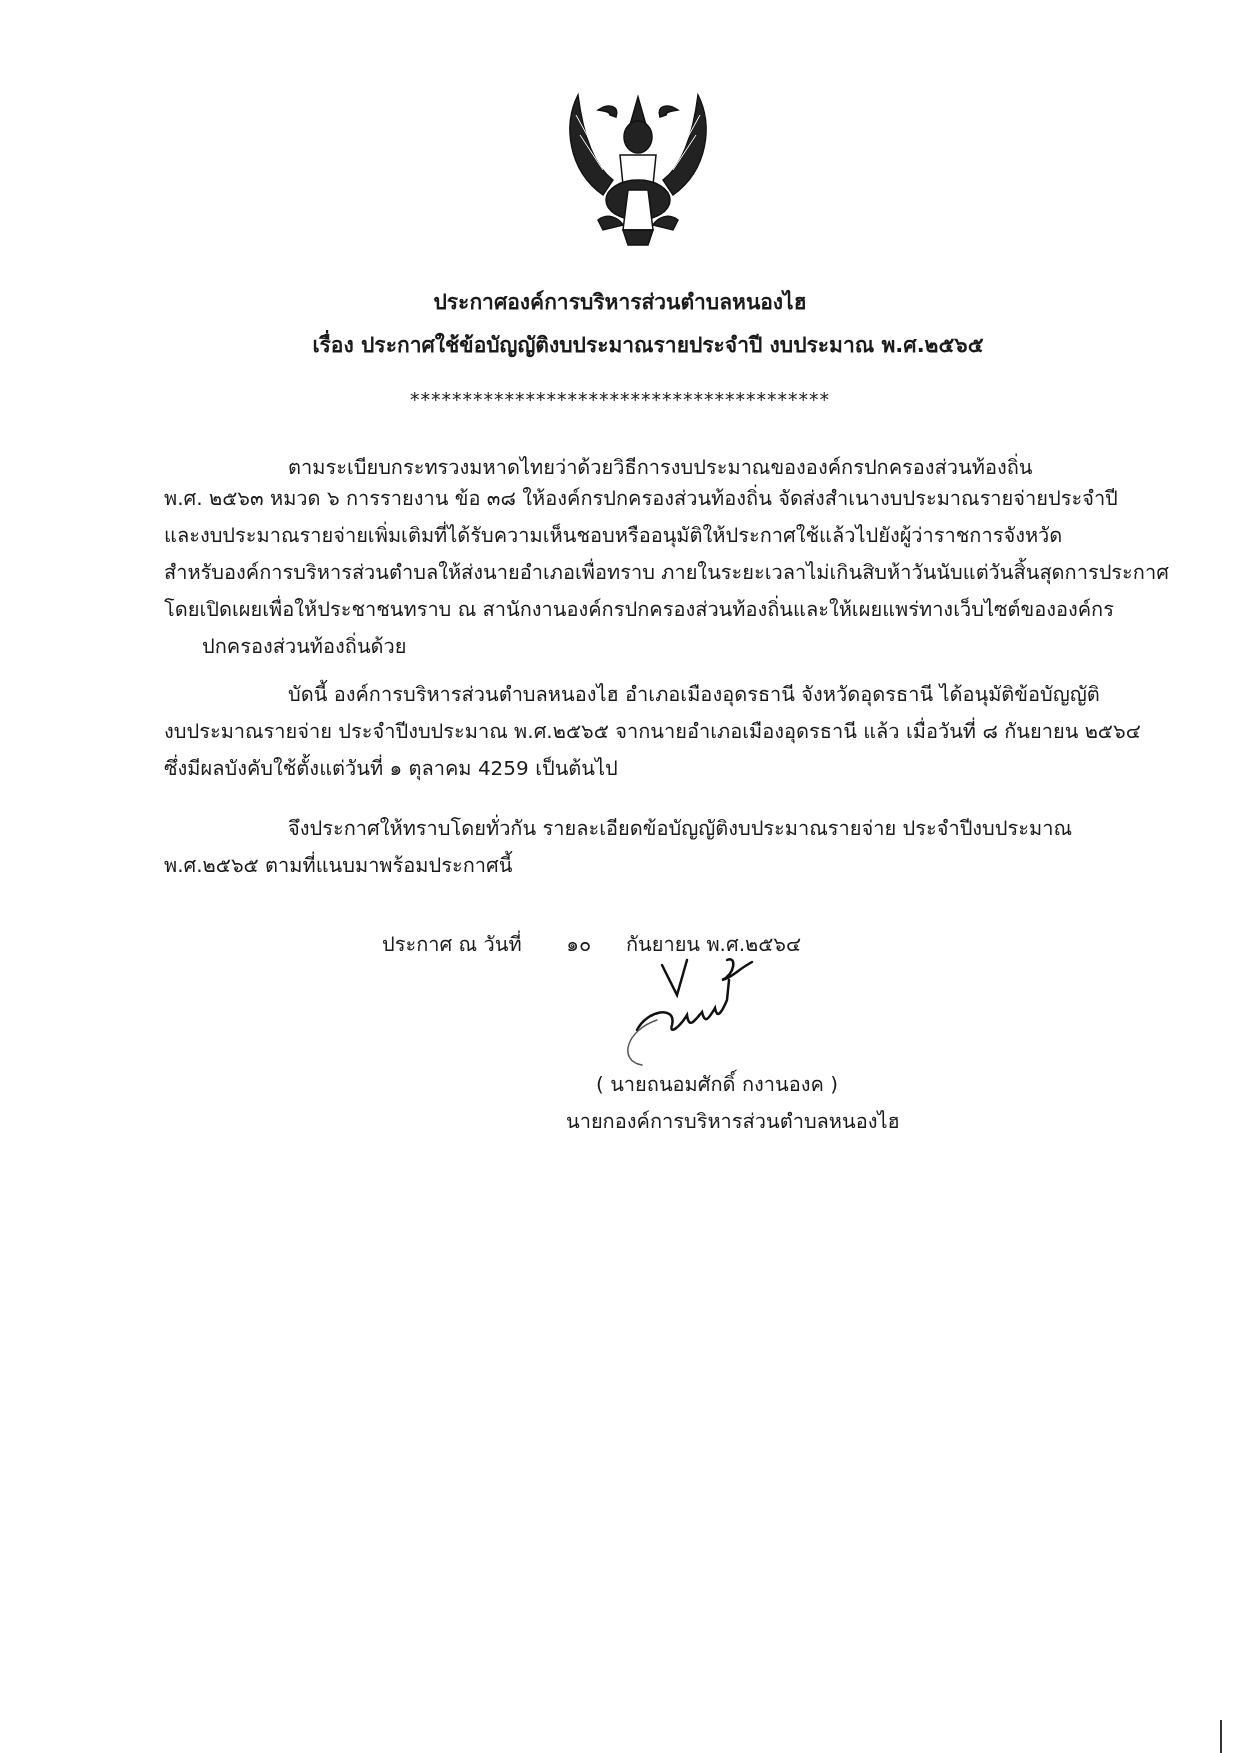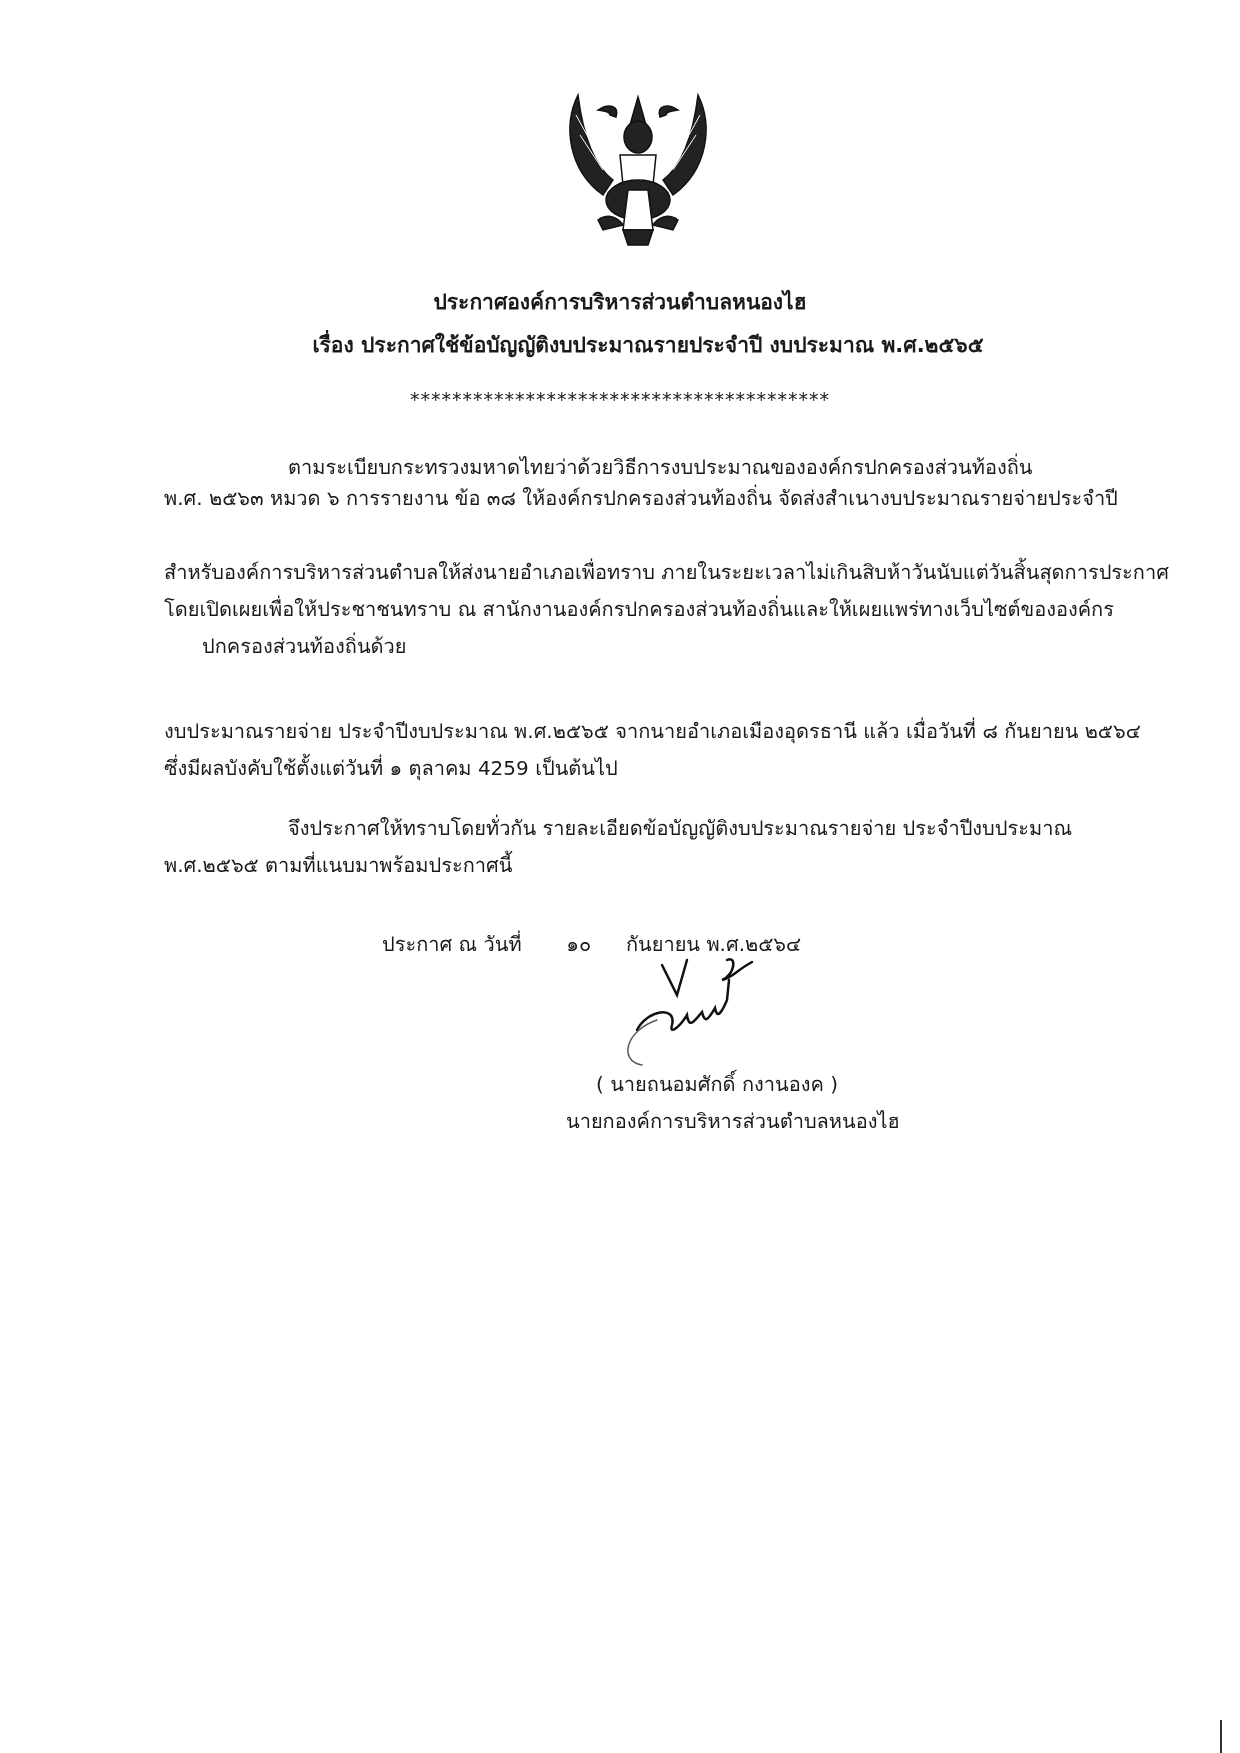--- a/index.html
+++ b/index.html
@@ -39,24 +39,26 @@
       <path d="M18 30 L 40 70 M 22 50 L 45 85 M 142 30 L 120 70 M 138 50 L 115 85"></path>
     </g>
   </svg>
 
   <div class="title t1">ประกาศองค์การบริหารส่วนตำบลหนองไฮ</div>
   <div class="title t2">เรื่อง ประกาศใช้ข้อบัญญัติงบประมาณรายประจำปี งบประมาณ พ.ศ.๒๕๖๕</div>
   <div class="stars">****************************************</div>
 
   <div class="line" style="left:288px; top:451px;">ตามระเบียบกระทรวงมหาดไทยว่าด้วยวิธีการงบประมาณขององค์กรปกครองส่วนท้องถิ่น</div>
   <div class="line" style="left:164px; top:482px;">พ.ศ. ๒๕๖๓ หมวด ๖ การรายงาน ข้อ ๓๘ ให้องค์กรปกครองส่วนท้องถิ่น จัดส่งสำเนางบประมาณรายจ่ายประจำปี</div>
+  <div class="line" style="left:164px; top:519px;">และงบประมาณรายจ่ายเพิ่มเติมที่ได้รับความเห็นชอบหรืออนุมัติให้ประกาศใช้แล้วไปยังผู้ว่าราชการจังหวัด</div>
   <div class="line" style="left:164px; top:556px;">สำหรับองค์การบริหารส่วนตำบลให้ส่งนายอำเภอเพื่อทราบ ภายในระยะเวลาไม่เกินสิบห้าวันนับแต่วันสิ้นสุดการประกาศ</div>
   <div class="line" style="left:164px; top:593px;">โดยเปิดเผยเพื่อให้ประชาชนทราบ ณ สานักงานองค์กรปกครองส่วนท้องถิ่นและให้เผยแพร่ทางเว็บไซต์ขององค์กร</div>
   <div class="line" style="left:164px; top:630px;margin-left:38px;">ปกครองส่วนท้องถิ่นด้วย</div>
 
+  <div class="line" style="left:288px; top:678px;">บัดนี้ องค์การบริหารส่วนตำบลหนองไฮ อำเภอเมืองอุดรธานี จังหวัดอุดรธานี ได้อนุมัติข้อบัญญัติ</div>
   <div class="line" style="left:164px; top:715px;">งบประมาณรายจ่าย ประจำปีงบประมาณ พ.ศ.๒๕๖๕ จากนายอำเภอเมืองอุดรธานี แล้ว เมื่อวันที่ ๘ กันยายน ๒๕๖๔</div>
   <div class="line" style="left:164px; top:752px;">ซึ่งมีผลบังคับใช้ตั้งแต่วันที่ ๑ ตุลาคม 4259 เป็นต้นไป</div>
 
   <div class="line" style="left:288px; top:812px;">จึงประกาศให้ทราบโดยทั่วกัน รายละเอียดข้อบัญญัติงบประมาณรายจ่าย ประจำปีงบประมาณ</div>
   <div class="line" style="left:164px; top:849px;">พ.ศ.๒๕๖๕ ตามที่แนบมาพร้อมประกาศนี้</div>
 
   <div class="line" style="left:382px; top:928px;">
     <span>ประกาศ ณ วันที่</span>
     <span style="display:inline-block; width:32px;"></span>
     <span>๑๐</span>

